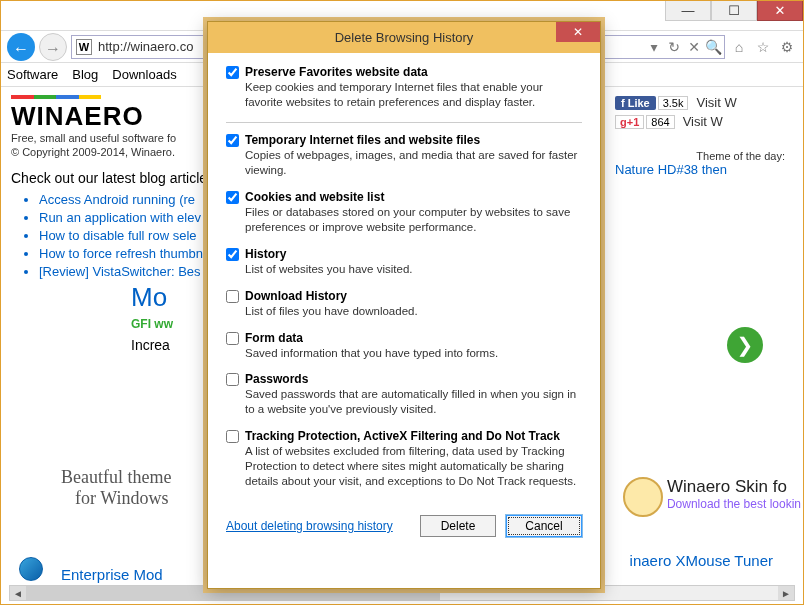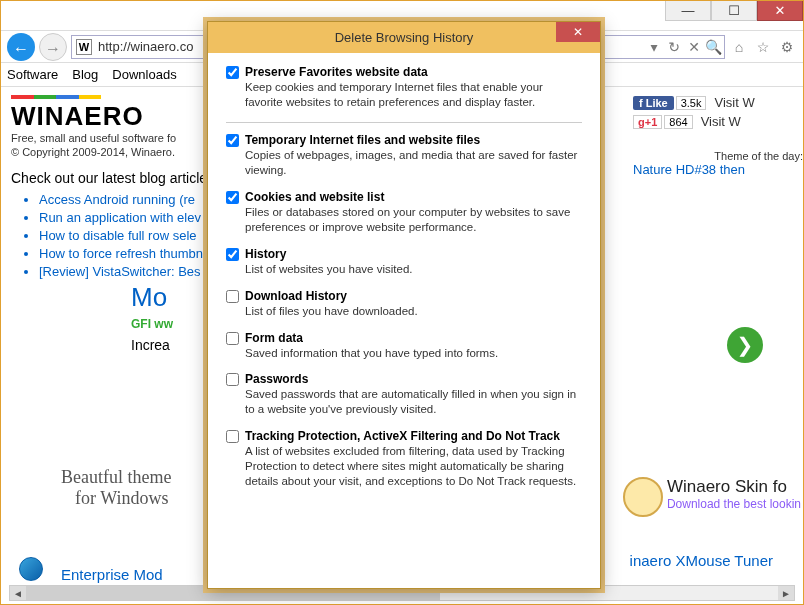--- a/index.html
+++ b/index.html
@@ -17,21 +17,21 @@
 .addr{flex:1;padding:0 2px;color:#333;font-size:13px}
 .ticon{width:20px;height:20px;display:flex;align-items:center;justify-content:center;color:#777;font-size:14px}
 .menubar{height:24px;display:flex;align-items:center;padding:0 6px;gap:14px;border-bottom:1px solid #ddd;font-size:13px}
 .content{position:relative;height:518px;overflow:hidden;padding:8px 10px}
 .logo{font-size:26px;font-weight:bold;letter-spacing:1px;font-family:Arial}
 .tagline{font-size:11px;color:#333}
 .copyright{font-size:11px;color:#333;margin-top:2px}
 .blogcheck{font-size:14px;margin:12px 0 6px}
 .bloglist{list-style:disc;margin-left:28px;color:#14c}
 .bloglist li{margin:3px 0;font-size:13px;color:#0061c6}
-.rcol{position:absolute;right:0;top:8px;width:170px}
+.rcol{position:absolute;right:18px;top:8px;width:170px}
 .social{display:flex;align-items:center;margin-bottom:4px;font-size:12px}
 .fb{background:#3b5998;color:#fff;padding:1px 6px;border-radius:2px;font-size:11px;font-weight:bold}
 .gp{background:#fff;color:#d34;border:1px solid #ccc;padding:0 4px;font-size:11px;font-weight:bold}
 .cnt{border:1px solid #ccc;padding:0 4px;font-size:11px;margin-left:2px;background:#fff}
 .visit{margin-left:8px;color:#333;font-size:13px}
 .themeday{text-align:right;font-size:11px;color:#333;margin-top:21px}
 .themelink{color:#0061c6;font-size:13px}
 .arrow{width:36px;height:36px;border-radius:50%;background:#3fa535;color:#fff;display:flex;align-items:center;justify-content:center;font-size:20px;position:absolute;right:40px;top:240px}
 .bottomtext{position:absolute;left:60px;top:380px;font-size:18px;color:#555;font-family:Georgia}
 .skincol{position:absolute;right:2px;top:390px;font-size:14px}
@@ -218,14 +218,19 @@
           </div>
         </div>
         <div class="opt">
           <input type="checkbox" style="">
           <div class="opttext">
             <div class="optlabel">Tracking Protection, ActiveX Filtering and Do Not Track</div>
             <div class="optdesc">A list of websites excluded from filtering, data used by Tracking Protection to detect where sites might automatically be sharing details about your visit, and exceptions to Do Not Track requests.</div>
           </div>
         </div>
       </div>
+    <div class="dlgfoot">
+      <a class="dlglink">About deleting browsing history</a>
+      <button class="dbtn">Delete</button>
+      <button class="dbtn focus">Cancel</button>
+    </div>
   </div>
 </div>
 
 </body></html>

